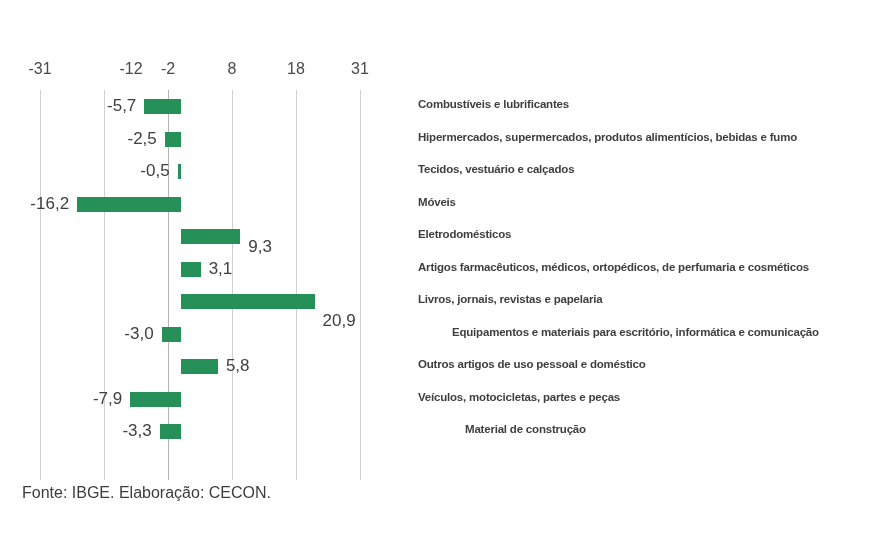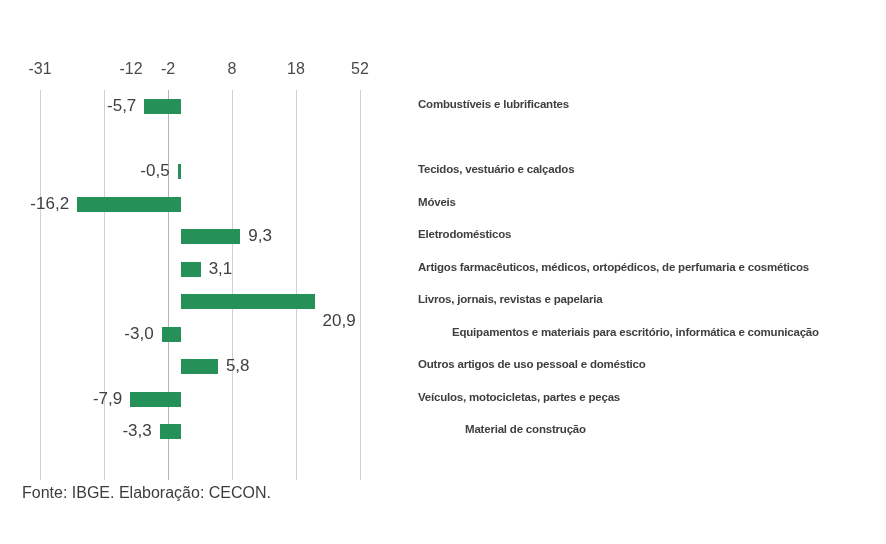--- a/index.html
+++ b/index.html
@@ -128,49 +128,54 @@
 <div class="page">
 
 
   <div class="plot">
     <div class="axis-labels">
         <div class="axis-tick-label" style="left: 20px;">-31</div>
         <div class="axis-tick-label" style="left: 84px; margin-left: 27px;">-12</div>
         <div class="axis-tick-label" style="left: 148px;">-2</div>
         <div class="axis-tick-label" style="left: 212px;">8</div>
         <div class="axis-tick-label" style="left: 276px;">18</div>
-        <div class="axis-tick-label" style="left: 340px;">52</div>
+        <div class="axis-tick-label" style="left: 340px;">31</div>
       </div>
     <div class="grid-area">
         <div class="gridline" style="left: 20px;"></div>
         <div class="gridline" style="left: 84px;"></div>
         <div class="zeroline" style="left: 148px;"></div>
         <div class="gridline" style="left: 212px;"></div>
         <div class="gridline" style="left: 276px;"></div>
         <div class="gridline" style="left: 340px;"></div>
       </div>
     <div class="rows">
         <div class="row" style="top: 0px; height: 32.5px;">
           <div class="bar" style="left: 124.32px; width: 36.48px;"></div>
           <div class="value-label" style="left: 116.32px; transform: translateX(-100%);">-5,7</div>
           <div class="cat-label" style="left: 398px;">Combustíveis e lubrificantes</div>
         </div>
+        <div class="row" style="top: 32.5px; height: 32.5px;">
+          <div class="bar" style="left: 144.8px; width: 16px;"></div>
+          <div class="value-label" style="left: 136.8px; transform: translateX(-100%);">-2,5</div>
+          <div class="cat-label" style="left: 398px;">Hipermercados, supermercados, produtos alimentícios, bebidas e fumo</div>
+        </div>
         <div class="row" style="top: 65px; height: 32.5px;">
           <div class="bar" style="left: 157.6px; width: 3.2px;"></div>
           <div class="value-label" style="left: 149.6px; transform: translateX(-100%);">-0,5</div>
           <div class="cat-label" style="left: 398px;">Tecidos, vestuário e calçados</div>
         </div>
         <div class="row" style="top: 97.5px; height: 32.5px;">
           <div class="bar" style="left: 57.12px; width: 103.68px;"></div>
           <div class="value-label" style="left: 49.12px; transform: translateX(-100%);">-16,2</div>
           <div class="cat-label" style="left: 398px;">Móveis</div>
         </div>
         <div class="row" style="top: 130px; height: 32.5px;">
           <div class="bar" style="left: 160.8px; width: 59.52px;"></div>
-          <div class="value-label" style="left: 228.32px;">9,3</div>
+          <div class="value-label" style="left: 228.32px; margin-top: 11px;">9,3</div>
           <div class="cat-label" style="left: 398px;">Eletrodomésticos</div>
         </div>
         <div class="row" style="top: 162.5px; height: 32.5px;">
           <div class="bar" style="left: 160.8px; width: 19.84px;"></div>
           <div class="value-label" style="left: 188.64px; text-align: right;">3,1</div>
           <div class="cat-label" style="left: 398px;">Artigos farmacêuticos, médicos, ortopédicos, de perfumaria e cosméticos</div>
         </div>
         <div class="row" style="top: 195px; height: 32.5px;">
           <div class="bar" style="left: 160.8px; width: 133.76px;"></div>
           <div class="value-label" style="left: 302.56px; margin-top: 20px;">20,9</div>

